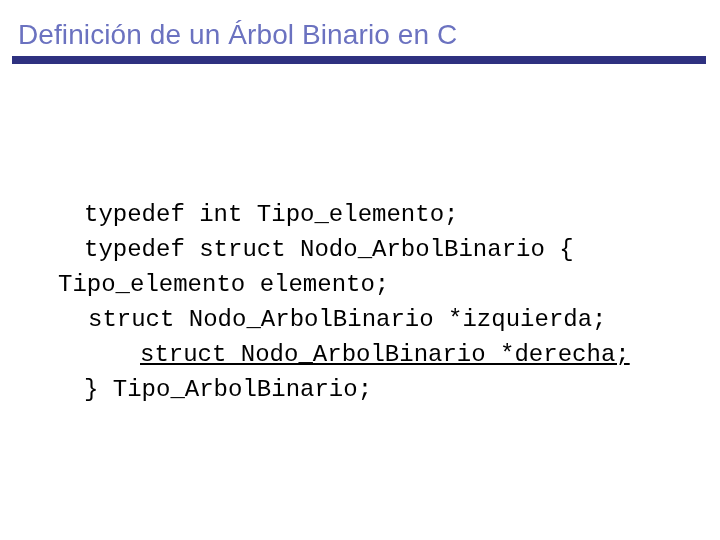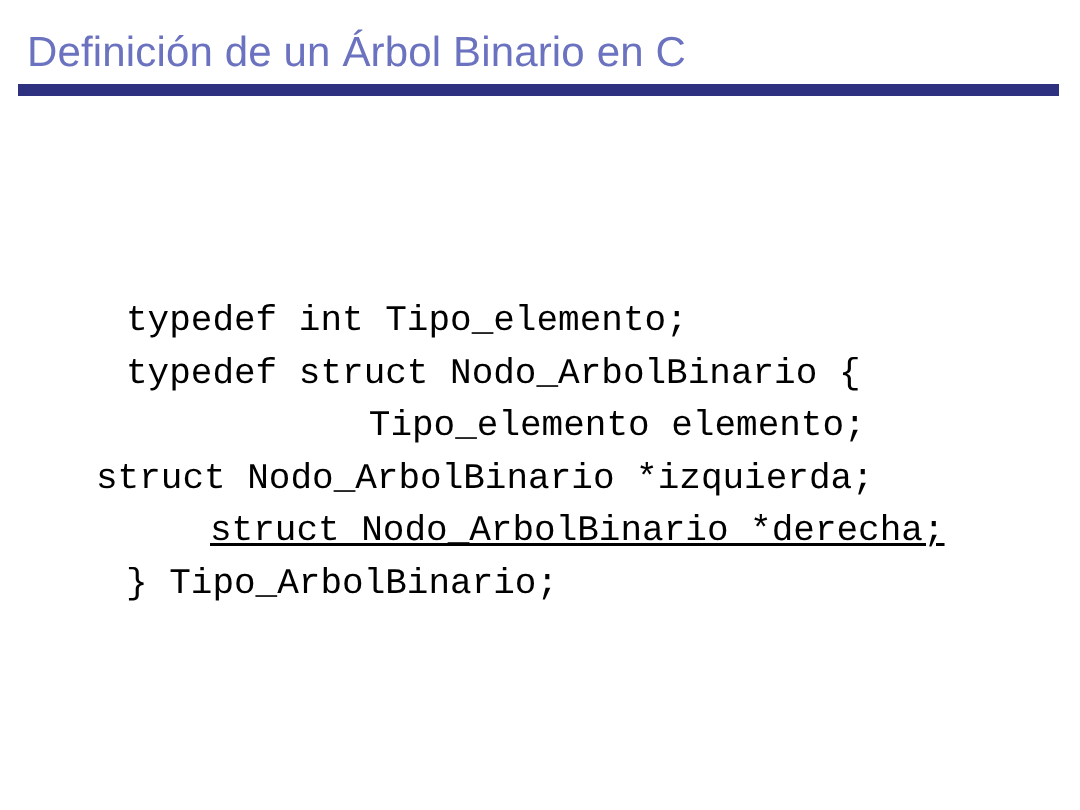--- a/index.html
+++ b/index.html
@@ -67,22 +67,22 @@
   }
 
   .code-line {
     display: block;
     height: 35px;
     white-space: pre;
     color: #000000;
   }
 
   .ind-0  { padding-left: 84px; }
-  .ind-1  { padding-left: 103px; text-align: center; }
-  .ind-2  { padding-left: 64px; }
+  .ind-1  { padding-left: 58px; }
+  .ind-2  { padding-left: 88px; }
   .ind-3  { padding-left: 140px; text-decoration: underline; }
 </style>
 </head>
 <body>
 
 <div class="slide">
 
   <div class="title-block">
     <div class="slide-title">Definición de un Árbol Binario en C</div>
     <div class="title-rule"></div>

